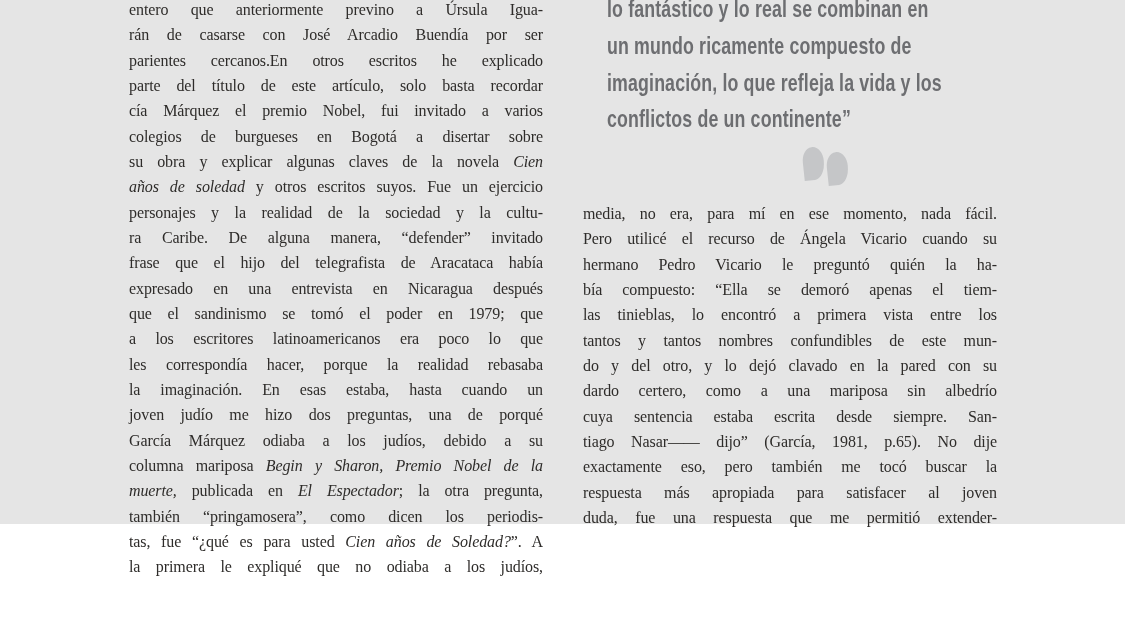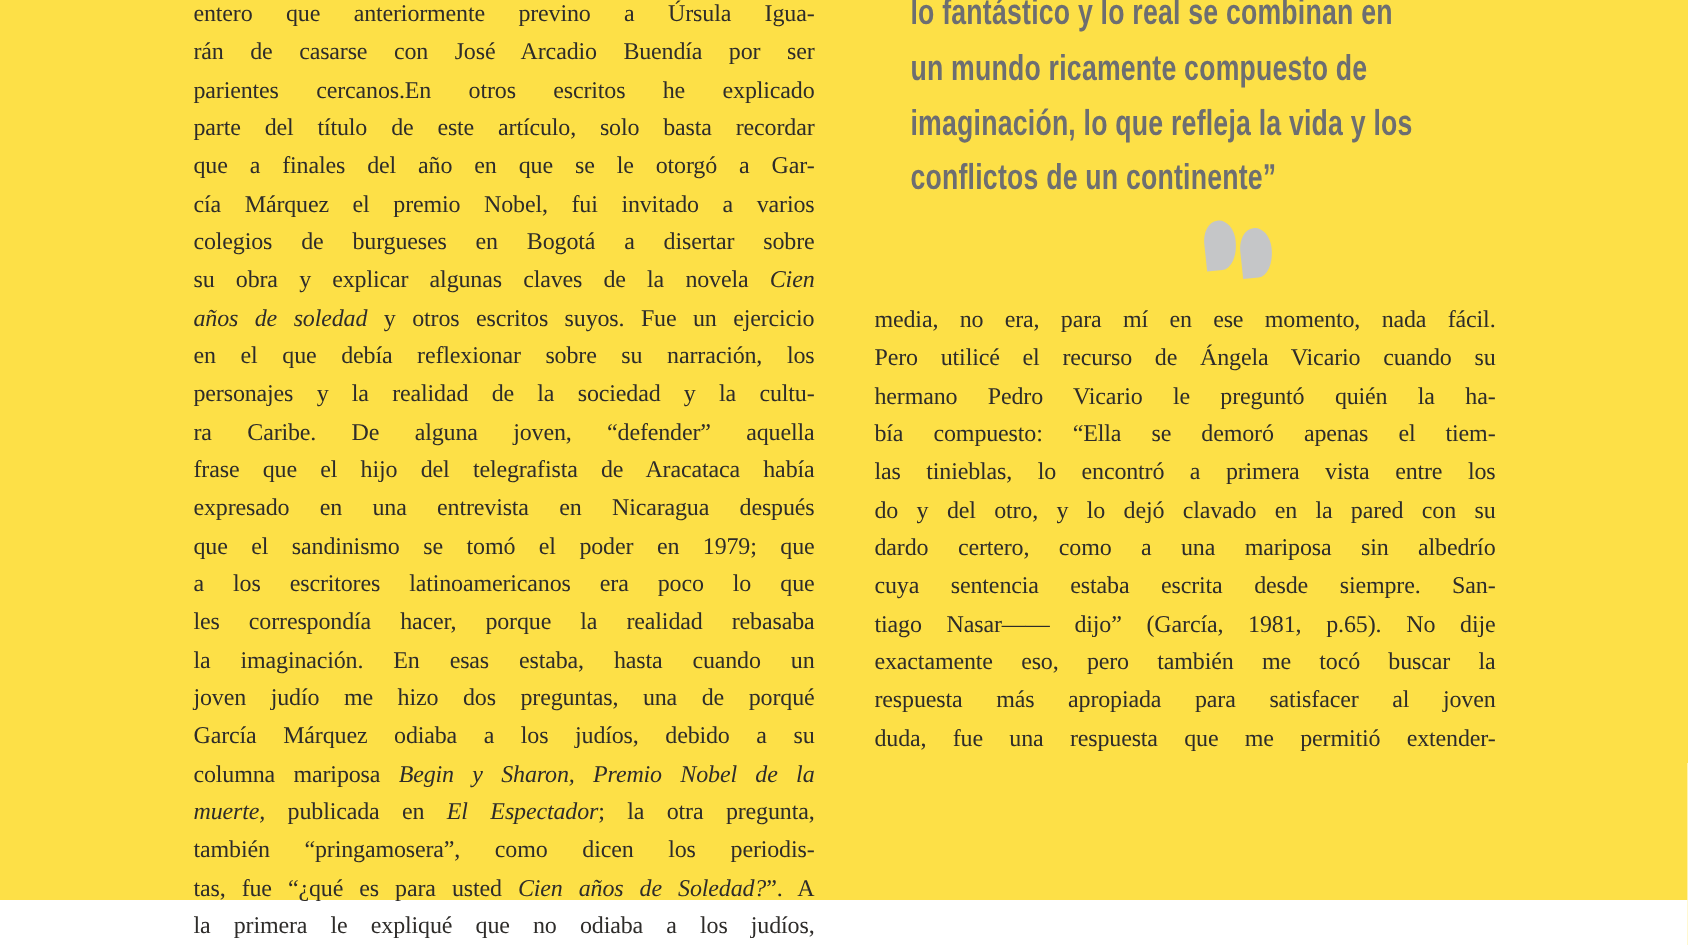--- a/index.html
+++ b/index.html
@@ -1,19 +1,19 @@
 <!DOCTYPE html>
 <html><head>
 <meta charset="utf-8">
 <style>
   * { margin:0; padding:0; box-sizing:border-box; }
   html,body { width:1125px; height:630px; background:#ffffff; overflow:hidden; }
   .page {
-    position:relative; width:1125px; height:600px;
-    background:#fde047;
+    position:relative; width:1125px; height:524px;
+    background:#e5e5e5;
     font-family:"Liberation Serif", serif;
     color:#2e2c2a;
     text-decoration:underline;
   }
   .textcol {
     position:absolute; width:414px;
     font-size:16px; line-height:25.33px; letter-spacing:-0.1px;
   }
   .textcol .tline {
     text-align:justify;
@@ -50,28 +50,26 @@
 </head>
 <body>
 
 <div class="page">
 
   <div id="leftcol" class="textcol">
       <div class="tline"><span>entero que anteriormente previno a Úrsula Igua-</span></div>
       <div class="tline"><span>rán de casarse con José Arcadio Buendía por ser</span></div>
       <div class="tline"><span>parientes cercanos.En otros escritos he explicado</span></div>
       <div class="tline"><span>parte del título de este artículo, solo basta recordar</span></div>
-      <div class="tline"><span>que a finales del año en que se le otorgó a Gar-</span></div>
       <div class="tline"><span>cía Márquez el premio Nobel, fui invitado a varios</span></div>
       <div class="tline"><span>colegios de burgueses en Bogotá a disertar sobre</span></div>
       <div class="tline"><span>su obra y explicar algunas claves de la novela </span><span class="it">Cien</span></div>
       <div class="tline"><span class="it">años de soledad</span><span> y otros escritos suyos. Fue un ejercicio</span></div>
-      <div class="tline"><span>en el que debía reflexionar sobre su narración, los</span></div>
       <div class="tline"><span>personajes y la realidad de la sociedad y la cultu-</span></div>
-      <div class="tline"><span>ra Caribe. De alguna joven, “defender” aquella</span></div>
+      <div class="tline"><span>ra Caribe. De alguna manera, “defender” invitado</span></div>
       <div class="tline"><span>frase que el hijo del telegrafista de Aracataca había</span></div>
       <div class="tline"><span>expresado en una entrevista en Nicaragua después</span></div>
       <div class="tline"><span>que el sandinismo se tomó el poder en 1979; que</span></div>
       <div class="tline"><span>a los escritores latinoamericanos era poco lo que</span></div>
       <div class="tline"><span>les correspondía hacer, porque la realidad rebasaba</span></div>
       <div class="tline"><span>la imaginación. En esas estaba, hasta cuando un</span></div>
       <div class="tline"><span>joven judío me hizo dos preguntas, una de porqué</span></div>
       <div class="tline"><span>García Márquez odiaba a los judíos, debido a su</span></div>
       <div class="tline"><span>columna mariposa </span><span class="it">Begin y Sharon, Premio Nobel de la</span></div>
       <div class="tline"><span class="it">muerte,</span><span> publicada en </span><span class="it">El Espectador</span><span>; la otra pregunta,</span></div>
@@ -91,20 +89,21 @@
     <div class="c c1"></div>
     <div class="c c2"></div>
   </div>
 
   <div id="rightcol" class="textcol">
       <div class="tline"><span>media, no era, para mí en ese momento, nada fácil.</span></div>
       <div class="tline"><span>Pero utilicé el recurso de Ángela Vicario cuando su</span></div>
       <div class="tline"><span>hermano Pedro Vicario le preguntó quién la ha-</span></div>
       <div class="tline"><span>bía compuesto: “Ella se demoró apenas el tiem-</span></div>
       <div class="tline"><span>las tinieblas, lo encontró a primera vista entre los</span></div>
+      <div class="tline"><span>tantos y tantos nombres confundibles de este mun-</span></div>
       <div class="tline"><span>do y del otro, y lo dejó clavado en la pared con su</span></div>
       <div class="tline"><span>dardo certero, como a una mariposa sin albedrío</span></div>
       <div class="tline"><span>cuya sentencia estaba escrita desde siempre. San-</span></div>
       <div class="tline"><span>tiago Nasar—— dijo” (García, 1981, p.65). No dije</span></div>
       <div class="tline"><span>exactamente eso, pero también me tocó buscar la</span></div>
       <div class="tline"><span>respuesta más apropiada para satisfacer al joven</span></div>
       <div class="tline"><span>duda, fue una respuesta que me permitió extender-</span></div>
     </div>
 
 </div>

